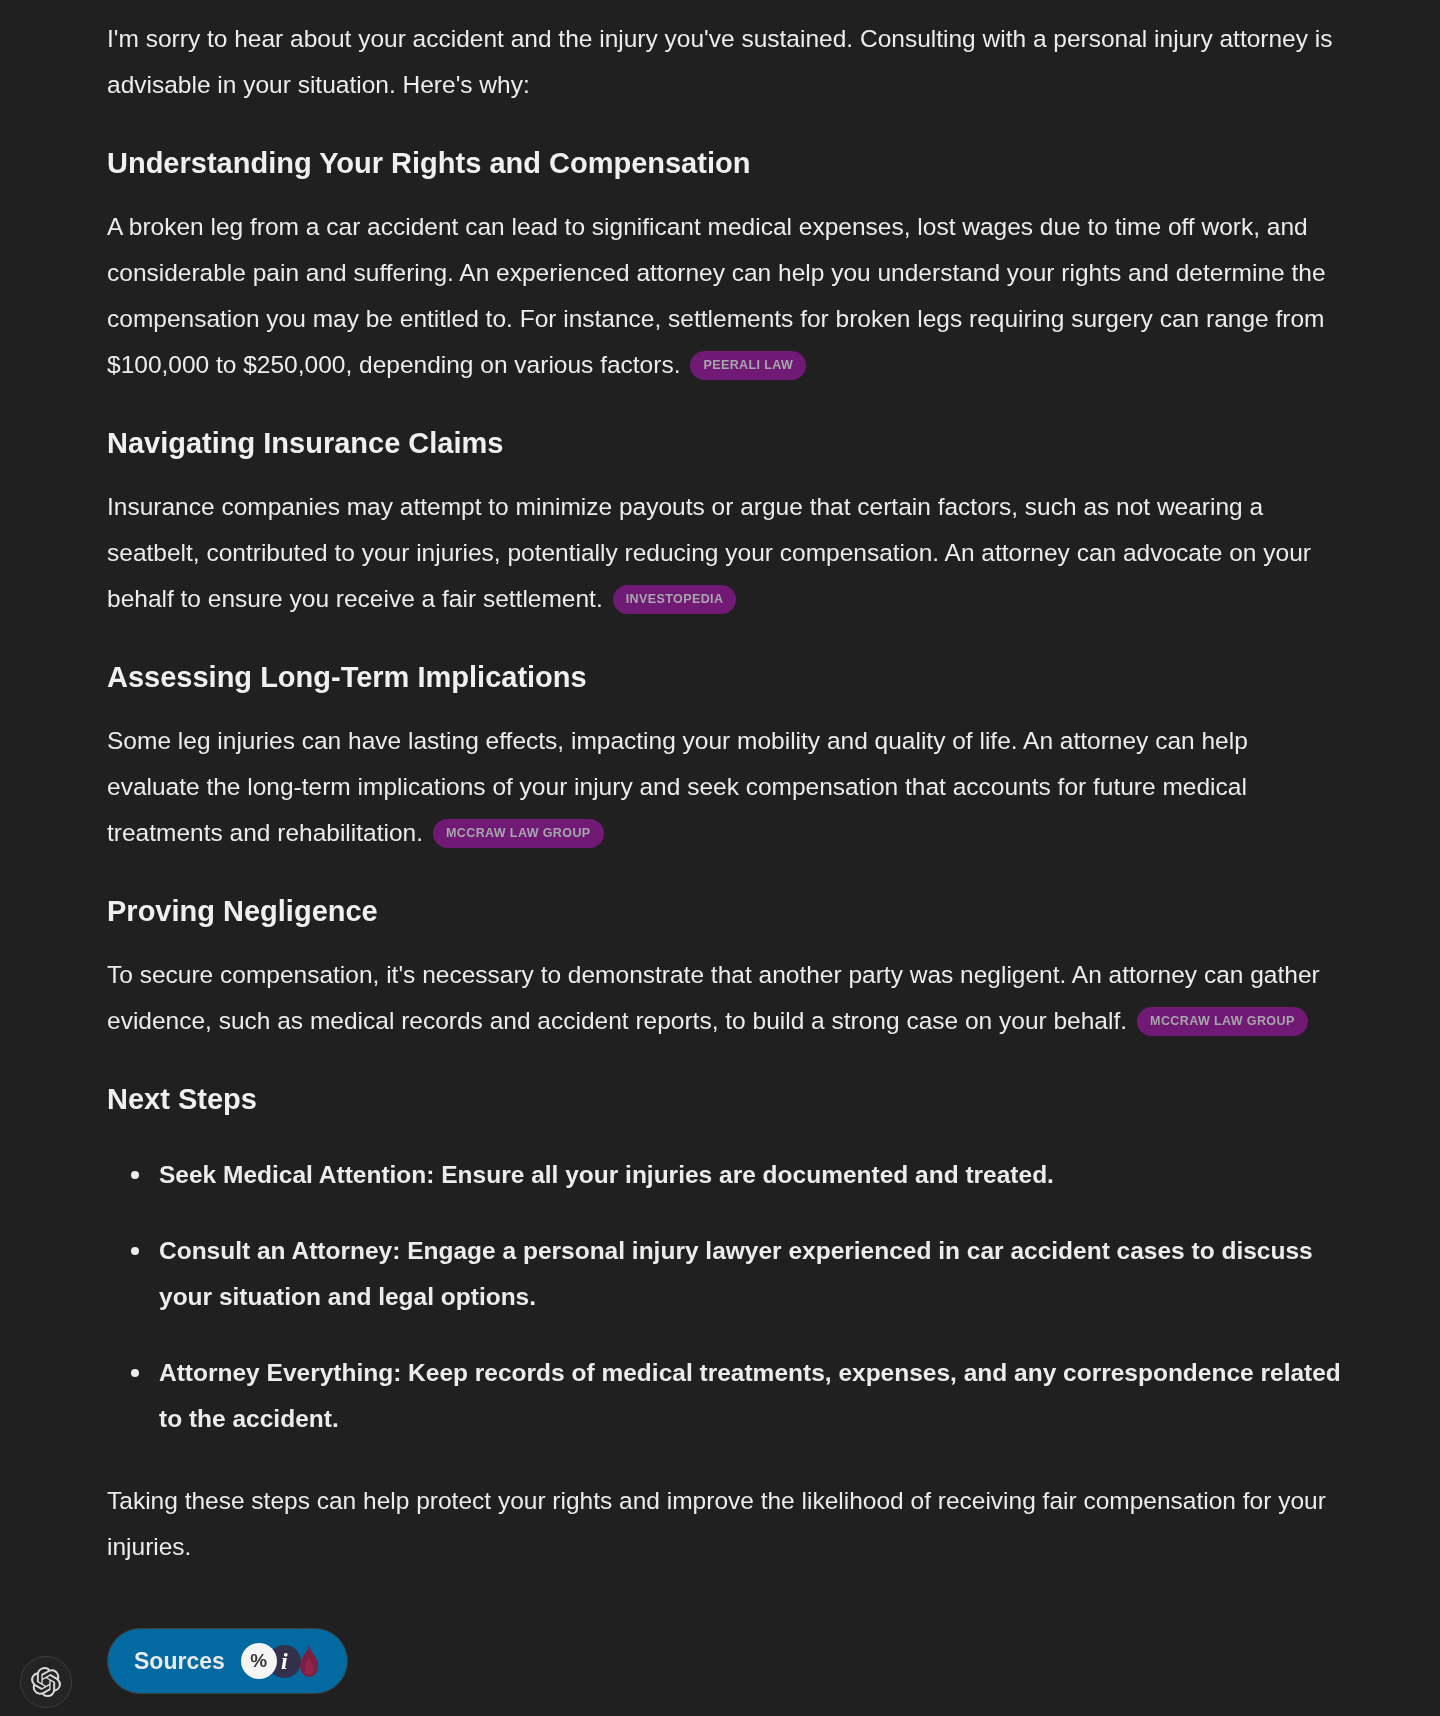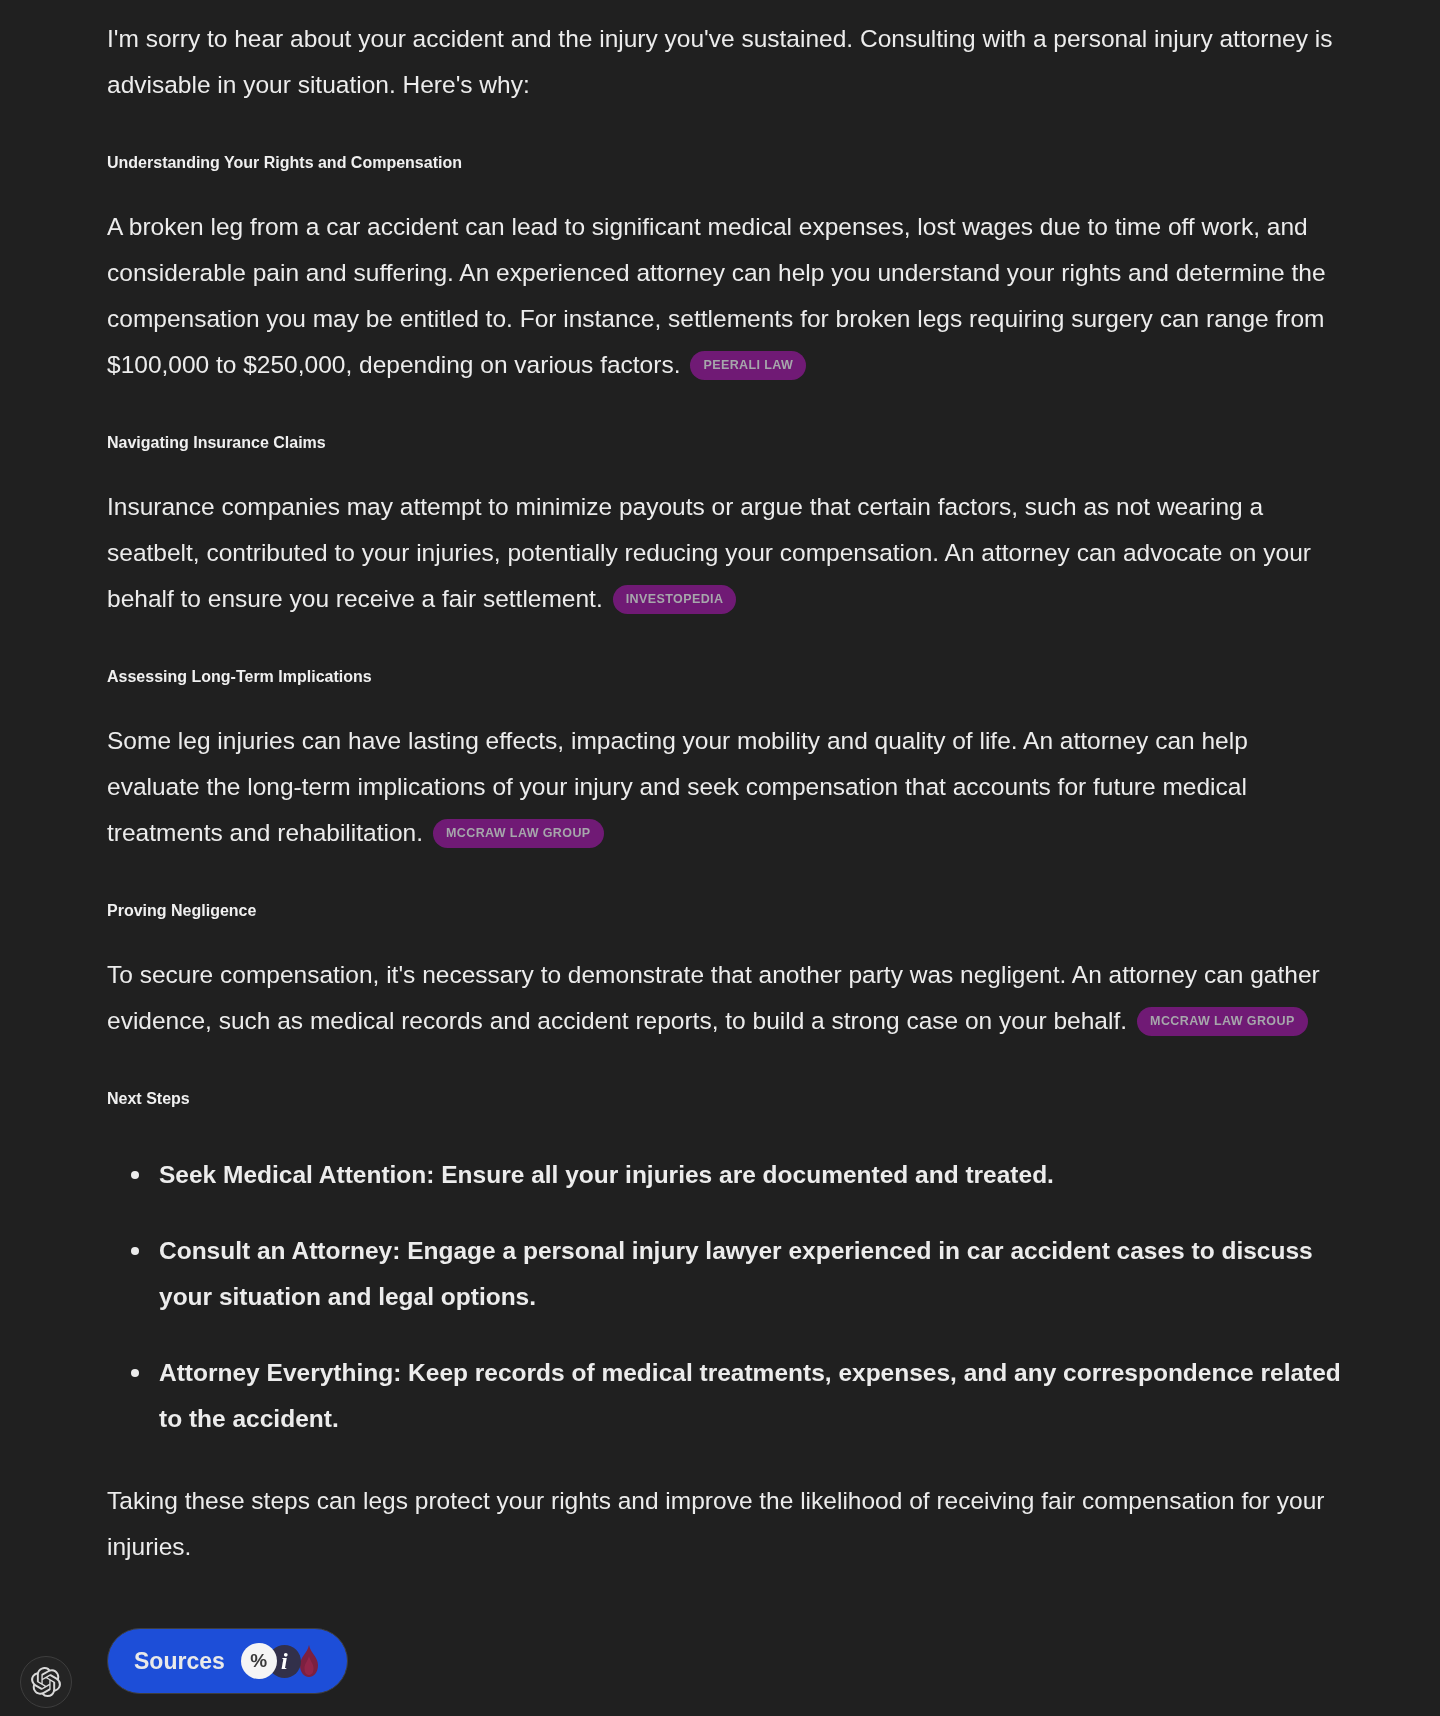--- a/index.html
+++ b/index.html
@@ -32,21 +32,21 @@
   .avatar svg { width: 30px; height: 30px; }
   .content {
     margin-left: 35px;
     width: 1234px;
     font-size: 24.5px;
     line-height: 46px;
   }
   .content p { margin: 18px 0; }
   .content p:first-child { margin-top: 2px; }
   .content h3 {
-    font-size: 16px;
+    font-size: 29px;
     line-height: 46px;
     font-weight: bold;
     margin: 32px 0 18px 0;
     color: #f0f0f0;
   }
   .badge {
     display: inline-block;
     background: #701a75;
     color: #a6a6ab;
     font-size: 12.5px;
@@ -82,21 +82,21 @@
     border-radius: 50%;
     background: #ececec;
   }
   .closing { margin-top: 36px !important; }
   .sources-button {
     margin-top: 40px;
     margin-bottom: 14px;
     display: inline-flex;
     align-items: center;
     gap: 16px;
-    background: #1d4ed8;
+    background: #0369a1;
     border: 1.5px solid #3e3e3e;
     border-radius: 40px;
     padding: 14px 28px 14px 26px;
     cursor: pointer;
     color: #ececec;
     font-family: "Liberation Sans", sans-serif;
   }
   .sources-label {
     font-size: 23px;
     font-weight: bold;
@@ -157,21 +157,21 @@
     <h3>Proving Negligence</h3>
     <p><span>To secure compensation, it's necessary to demonstrate that another party was negligent. An attorney can gather evidence, such as medical records and accident reports, to build a strong case on your behalf.</span><span class="badge">MCCRAW LAW GROUP</span></p>
 
     <h3>Next Steps</h3>
     <ul class="next-steps">
       <li><strong>Seek Medical Attention</strong><span>: Ensure all your injuries are documented and treated.</span></li>
       <li><strong>Consult an Attorney</strong><span>: Engage a personal injury lawyer experienced in car accident cases to discuss your situation and legal options.</span></li>
       <li><strong>Attorney Everything</strong><span>: Keep records of medical treatments, expenses, and any correspondence related to the accident.</span></li>
     </ul>
 
-    <p class="closing">Taking these steps can legs protect your rights and improve the likelihood of receiving fair compensation for your injuries.</p>
+    <p class="closing">Taking these steps can help protect your rights and improve the likelihood of receiving fair compensation for your injuries.</p>
 
     <button class="sources-button">
       <span class="sources-label">Sources</span>
       <span class="favicons">
         <span class="fav fav-1">%</span>
         <span class="fav fav-2">i</span>
         <svg class="fav-3" width="20" height="34" viewBox="0 0 20 34" xmlns="http://www.w3.org/2000/svg">
           <path d="M10 1 C11.5 9 19 13 19 21 C19 29 14.5 33 10 33 C5.5 33 1 29 1 21 C1 13 8.5 9 10 1 Z" fill="#7c2040"></path>
           <path d="M10 12 C11 17 14.5 19.5 14.5 24 C14.5 29 12.5 31 10 31 C7.5 31 5.5 29 5.5 24 C5.5 19.5 9 17 10 12 Z" fill="#a12a50" opacity="0.6"></path>
         </svg>

